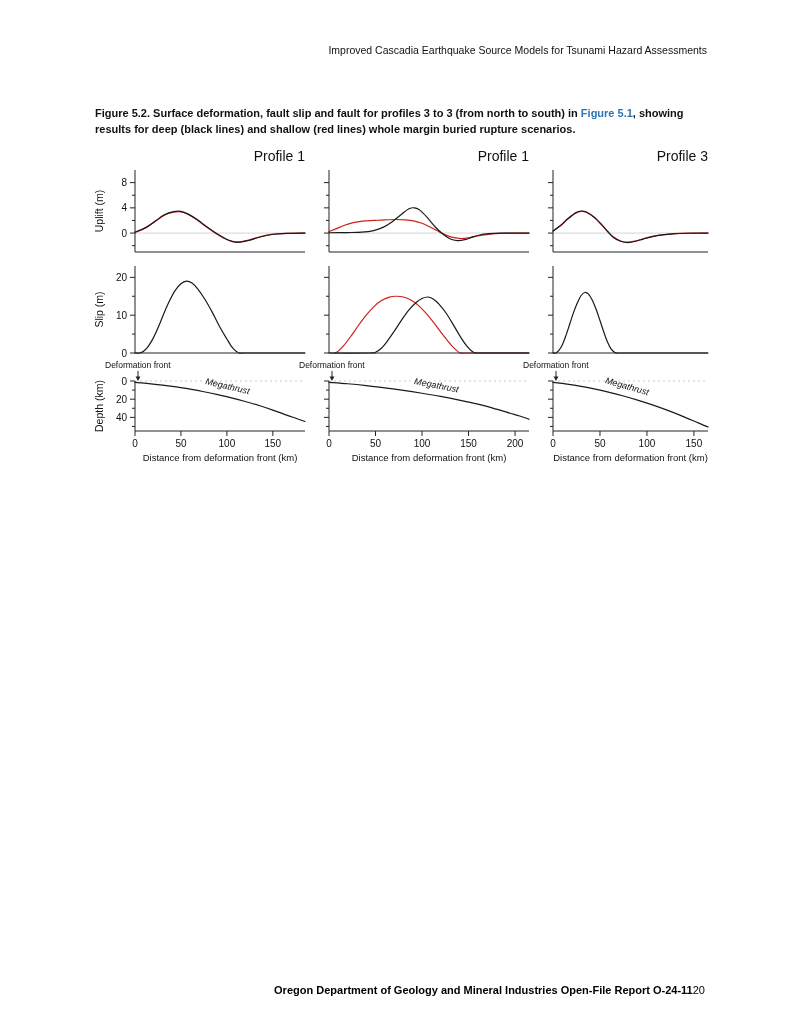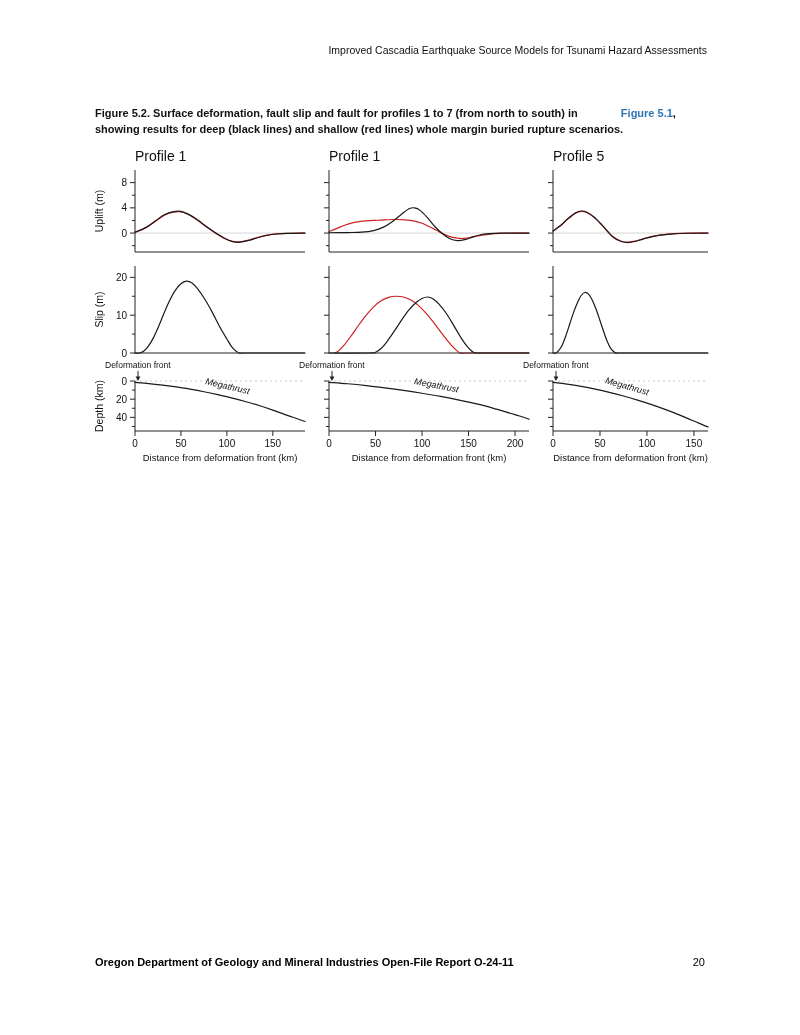--- a/index.html
+++ b/index.html
@@ -1,49 +1,49 @@
 <!DOCTYPE html>
 <html><head>
 <meta charset="utf-8">
 <style>
   html,body{margin:0;padding:0;background:#e8e8e8;}
   .page{position:relative;width:800px;height:1035px;background:#ffffff;margin:0 auto;
         font-family:"Liberation Sans",sans-serif;color:#000;overflow:hidden;}
   .running-header{position:absolute;top:44px;right:93px;font-size:10.5px;color:#111;}
   .caption{position:absolute;left:95px;top:106px;width:618px;font-size:11px;font-weight:bold;
            line-height:1.45;margin:0;color:#111;}
-  .caption .link{color:#2e74b5;cursor:pointer;margin-left:40px;}
+  .caption .link{color:#2e74b5;cursor:pointer;}
   .figure{position:absolute;left:65px;top:148px;}
   .frow{display:grid;grid-template-columns:46px 170px 200px 155px;column-gap:24px;}
   .titles{margin-bottom:6px;}
-  .coltitle{text-align:left;font-size:14px;line-height:16px;color:#111;}
+  .coltitle{text-align:right;font-size:14px;line-height:16px;color:#111;}
   .r1{margin-bottom:14px;}
   .r2{margin-bottom:28px;}
   svg.panel{display:block;overflow:visible;}
   svg text{font-family:"Liberation Sans",sans-serif;fill:#111;}
-  .footer{position:absolute;left:95px;right:95px;top:956px;display:flex;
-          justify-content:space-between;align-items:baseline;font-size:11px;}
+  .footer{position:absolute;left:95px;right:95px;top:984px;display:flex;
+          justify-content:flex-end;align-items:baseline;font-size:11px;}
   .footer .ftext{font-weight:bold;}
 </style>
 </head>
 <body>
 
 <div class="page">
 
   <div class="running-header">Improved Cascadia Earthquake Source Models for Tsunami Hazard Assessments</div>
 
-  <p class="caption"><span>Figure 5.2. Surface deformation, fault slip and fault for profiles 1 to 7 (from north to south) in </span><span class="link">Figure 5.1</span><span>, showing results for deep (black lines) and shallow (red lines) whole margin buried rupture scenarios.</span></p>
+  <p class="caption"><span>Figure 5.2. Surface deformation, fault slip and fault for profiles 3 to 3 (from north to south) in </span><span class="link">Figure 5.1</span><span>, showing results for deep (black lines) and shallow (red lines) whole margin buried rupture scenarios.</span></p>
 
   <div class="figure">
 
     <div class="frow titles">
       <div></div>
       <div class="coltitle">Profile 1</div>
       <div class="coltitle">Profile 1</div>
-      <div class="coltitle">Profile 5</div>
+      <div class="coltitle">Profile 3</div>
     </div>
 
     <div class="frow r1">
       <div></div>
       <svg class="panel" width="170" height="82" viewBox="0 0 170 82">
           <line x1="0" y1="63.07692307692308" x2="170" y2="63.07692307692308" stroke="#c9c9c9" stroke-width="0.8"></line>
           <path d="M0 62.44615384615385C1.837837837837838 61.65769230769231,7.6576576576576585 59.555128205128206,11.027027027027028 57.715384615384615C14.396396396396398 55.87564102564102,17.153153153153156 53.51025641025642,20.216216216216218 51.407692307692315C23.27927927927928 49.30512820512821,26.342342342342345 46.62435897435898,29.405405405405407 45.1C32.46846846846847 43.575641025641026,35.83783783783784 42.787179487179486,38.5945945945946 42.261538461538464C41.351351351351354 41.73589743589744,43.495495495495504 41.57820512820513,45.94594594594595 41.94615384615385C48.3963963963964 42.31410256410257,50.54054054054054 43.1025641025641,53.2972972972973 44.46923076923077C56.054054054054056 45.83589743589744,59.42342342342343 48.04358974358974,62.48648648648649 50.146153846153844C65.54954954954955 52.248717948717946,68.61261261261261 54.87692307692308,71.67567567567568 57.08461538461538C74.73873873873875 59.29230769230769,77.8018018018018 61.447435897435895,80.86486486486487 63.39230769230769C83.92792792792794 65.33717948717948,87.2972972972973 67.43974358974359,90.05405405405406 68.75384615384615C92.81081081081082 70.06794871794872,94.95495495495497 70.75128205128206,97.40540540540542 71.27692307692308C99.85585585585586 71.8025641025641,102 72.11794871794872,104.75675675675676 71.90769230769232C107.51351351351352 71.69743589743591,110.88288288288288 70.77230769230769,113.94594594594595 70.01538461538462C117.00900900900902 69.25846153846155,120.07207207207207 68.17564102564103,123.13513513513514 67.36615384615385C126.19819819819821 66.55666666666667,129.26126126126127 65.73666666666666,132.32432432432432 65.15846153846154C135.38738738738738 64.58025641025641,138.14414414414415 64.20179487179487,141.51351351351352 63.89692307692307C144.88288288288288 63.59205128205128,147.7927927927928 63.46589743589743,152.54054054054055 63.32923076923077C157.2882882882883 63.192564102564106,167.0900900900901 63.11897435897436,170 63.07692307692308" fill="none" stroke="#cf2020" stroke-width="1.2" stroke-linejoin="round" stroke-linecap="round"></path>
           <path d="M0 62.13076923076923C1.837837837837838 61.34230769230769,7.6576576576576585 59.2397435897436,11.027027027027028 57.400000000000006C14.396396396396398 55.560256410256414,17.153153153153156 53.19487179487179,20.216216216216218 51.092307692307685C23.27927927927928 48.98974358974358,26.342342342342345 46.36153846153845,29.405405405405407 44.78461538461538C32.46846846846847 43.207692307692305,35.83783783783784 42.20897435897436,38.5945945945946 41.63076923076923C41.351351351351354 41.052564102564105,43.495495495495504 40.8948717948718,45.94594594594595 41.315384615384616C48.3963963963964 41.735897435897435,50.54054054054054 42.73461538461538,53.2972972972973 44.15384615384615C56.054054054054056 45.573076923076925,59.42342342342343 47.728205128205126,62.48648648648649 49.83076923076923C65.54954954954955 51.93333333333333,68.61261261261261 54.56153846153846,71.67567567567568 56.76923076923077C74.73873873873875 58.97692307692307,77.8018018018018 61.132051282051286,80.86486486486487 63.07692307692308C83.92792792792794 65.02179487179488,87.2972972972973 67.01923076923077,90.05405405405406 68.43846153846154C92.81081081081082 69.8576923076923,94.95495495495497 70.96153846153845,97.40540540540542 71.59230769230768C99.85585585585586 72.22307692307692,102 72.43333333333332,104.75675675675676 72.22307692307692C107.51351351351352 72.01282051282051,110.88288288288288 71.11923076923077,113.94594594594595 70.33076923076923C117.00900900900902 69.5423076923077,120.07207207207207 68.33333333333333,123.13513513513514 67.49230769230769C126.19819819819821 66.65128205128205,129.26126126126127 65.86282051282052,132.32432432432432 65.28461538461539C135.38738738738738 64.70641025641027,138.14414414414415 64.33846153846154,141.51351351351352 64.02307692307693C144.88288288288288 63.70769230769231,147.7927927927928 63.55,152.54054054054055 63.39230769230769C157.2882882882883 63.23461538461538,167.0900900900901 63.129487179487185,170 63.07692307692308" fill="none" stroke="#1a1a1a" stroke-width="1.2" stroke-linejoin="round" stroke-linecap="round"></path>
           <line x1="0" y1="0" x2="0" y2="82" stroke="#222" stroke-width="1"></line>
           <line x1="0" y1="82" x2="170" y2="82" stroke="#222" stroke-width="1"></line>

